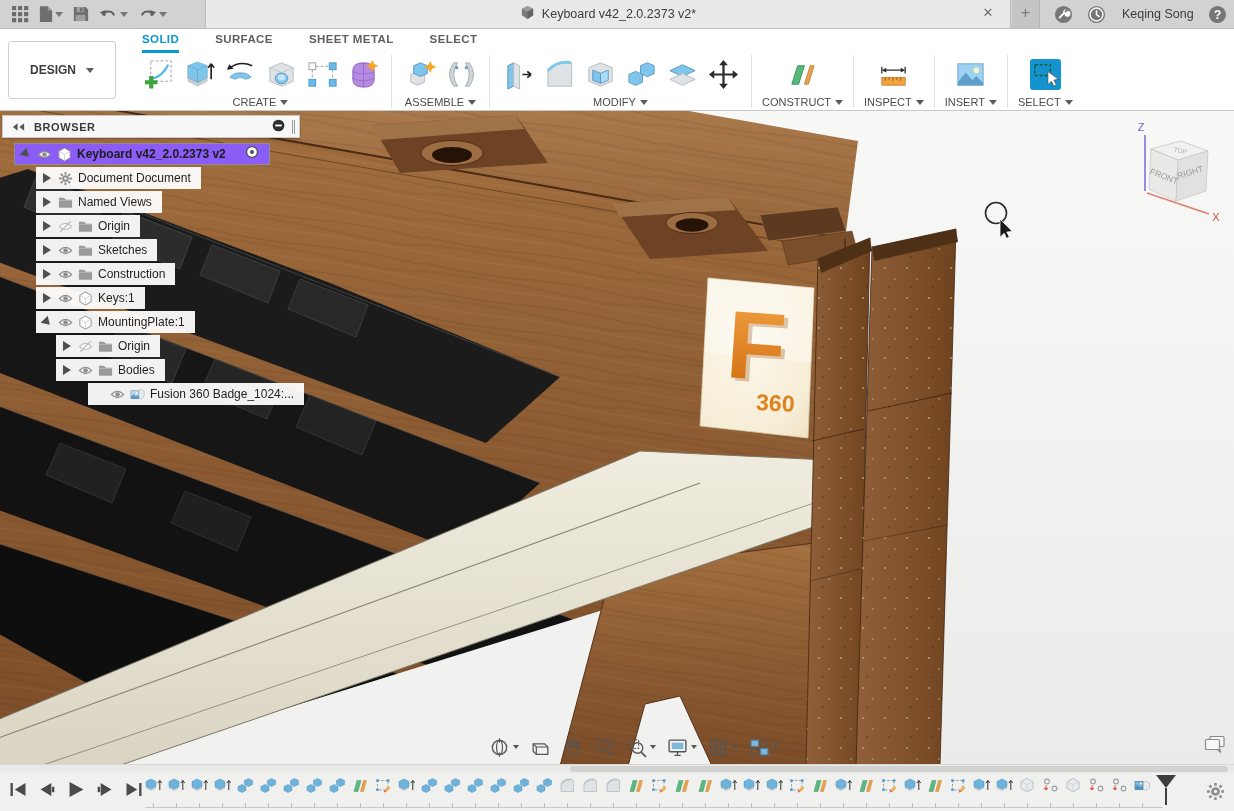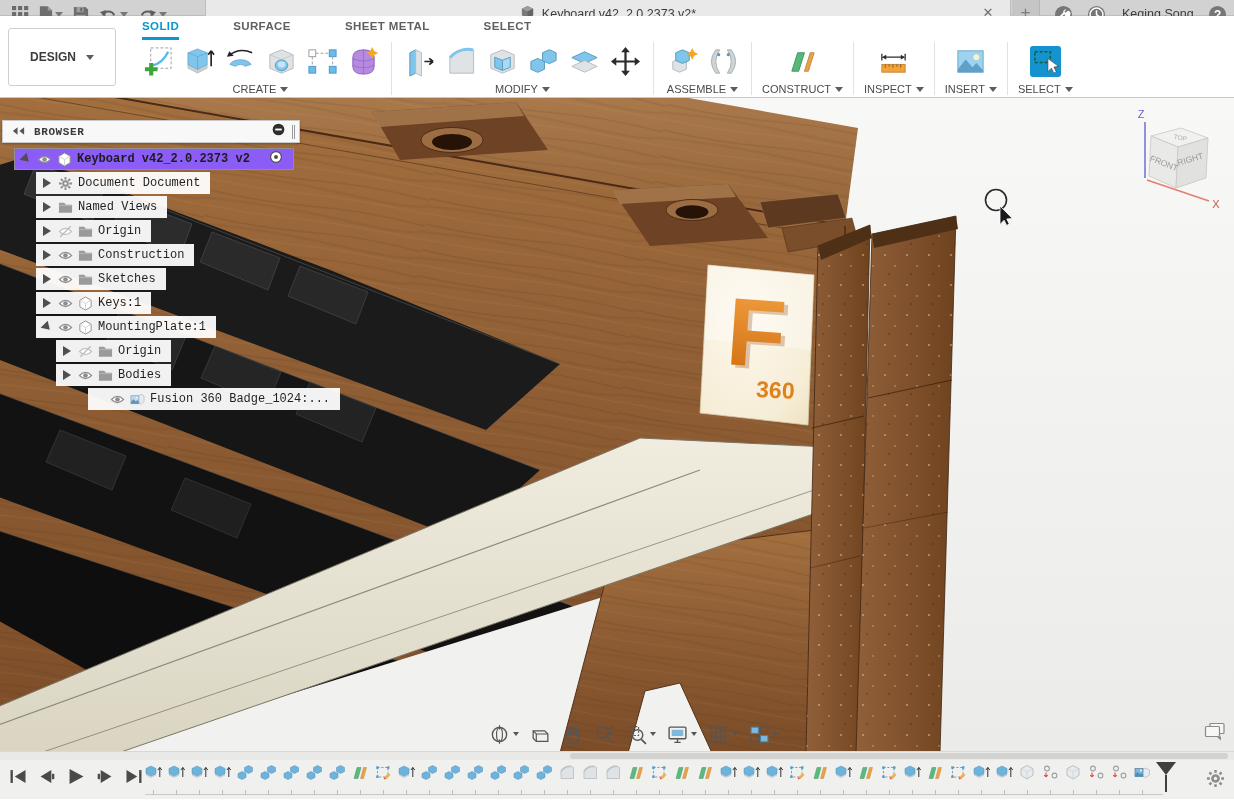--- a/index.html
+++ b/index.html
@@ -1,43 +1,43 @@
 <!DOCTYPE html>
 <html><head>
 <meta charset="utf-8">
 <style>
   * { margin:0; padding:0; box-sizing:border-box; }
   html,body { width:1234px; height:811px; overflow:hidden; font-family:"Liberation Sans",sans-serif; -webkit-user-select:none; user-select:none; }
-  .titlebar { position:relative; width:1234px; height:16px; background:#d2d2d2; border-bottom:1px solid #bdbdbd; }
+  .titlebar { position:relative; width:1234px; height:29px; background:#d2d2d2; border-bottom:1px solid #bdbdbd; }
   .tb-left { position:absolute; left:0; top:0; width:205px; height:28px; display:flex; align-items:center; gap:6px; padding-left:10px; }
   .tb-btn { display:flex; align-items:center; gap:2px; padding:2px; cursor:default; }
   .tb-caret { width:0; height:0; border-left:4px solid transparent; border-right:4px solid transparent; border-top:5px solid #777; }
   .doc-tab { position:absolute; left:205px; top:0; width:806px; height:28px; background:#e9e9e9; border-left:1px solid #bdbdbd; border-right:1px solid #bdbdbd; display:flex; align-items:center; justify-content:center; gap:7px; }
   .doc-title { font-size:12.5px; color:#3d3d3d; }
   .tab-close { position:absolute; right:14px; top:5px; font-size:13px; color:#6e6e6e; width:16px; height:16px; text-align:center; line-height:16px; }
   .tb-right { position:absolute; left:1012px; top:0; right:0; height:28px; display:flex; align-items:center; }
   .newtab { width:28px; height:28px; background:#c5c5c5; border-right:1px solid #b5b5b5; color:#7c7c7c; font-size:17px; text-align:center; line-height:26px; }
   .tb-ic { margin-left:14px; display:flex; align-items:center; }
   .user-name { font-size:12.5px; color:#3c3c3c; margin:0 12px 0 16px; }
   .ribbon { position:relative; width:1234px; height:82px; background:#ffffff; border-bottom:1px solid #c9c9c9; }
   .design-box { position:absolute; left:8px; top:12px; width:108px; height:58px; border:1px solid #cfcfcf; border-radius:3px; background:#fff; display:flex; align-items:center; justify-content:center; gap:6px; font-size:12px; font-weight:bold; color:#3c3c3c; }
   .caret { display:inline-block; width:0; height:0; border-left:4px solid transparent; border-right:4px solid transparent; border-top:5px solid #5c5c5c; margin-left:4px; }
-  .rtabs { position:absolute; left:142px; top:4px; display:flex; gap:54px; height:20px; }
+  .rtabs { position:absolute; left:142px; top:4px; display:flex; gap:36px; height:20px; }
   .rtab { font-size:11.5px; font-weight:bold; color:#5f5f5f; letter-spacing:.4px; padding-bottom:3px; }
   .rtab.active { color:#0a96d2; border-bottom:3px solid #0a96d2; }
   .groups { position:absolute; left:130px; top:26px; display:flex; align-items:flex-start; }
   .group { display:flex; flex-direction:column; align-items:center; padding:0 10px; border-right:1px solid #e2e2e2; }
   .group:last-child { border-right:none; }
   .tools { display:flex; gap:5px; height:38px; align-items:center; }
   .tool { width:36px; height:36px; display:flex; align-items:center; justify-content:center; }
   .tool svg { width:33px; height:33px; }
   .glabel { margin-top:3px; font-size:11px; color:#4a4a4a; display:flex; align-items:center; }
   .viewport { position:relative; width:1234px; height:653px; background:#f2f2f1; overflow:hidden; }
   .scene { position:absolute; left:0; top:0; }
-  .browser { position:absolute; left:2px; top:22px; width:300px;font-family:Liberation Mono, monospace; }
+  .browser { position:absolute; left:2px; top:4px; width:300px; }
   .b-header { width:298px; height:23px; background:#f8f8f8; border:1px solid #c9c9c9; box-shadow:0 1px 2px rgba(0,0,0,.25); display:flex; align-items:center; padding:0 4px 0 8px; }
   .b-title { font-size:11px; font-weight:bold; color:#3a3a3a; letter-spacing:.6px; margin-left:8px; flex:1; }
   .b-grip { width:3px; height:14px; border-left:1px solid #9a9a9a; border-right:1px solid #9a9a9a; margin-left:7px; }
   .tree { margin-top:4px; }
   .trow { height:24px; display:flex; align-items:center; }
   .chip { display:inline-flex; align-items:center; gap:5px; background:rgba(255,255,255,.94); padding:2px 10px 2px 5px; height:22px; }
   .chip.sel { background:#8b5cf6; border:1px solid #8f8f8f; }
   .chip.sel .tlabel { font-weight:bold; color:#1c1c1c; }
   .tarrow { width:12px; height:12px; position:relative; flex:0 0 12px; }
   .tarrow i { position:absolute; left:2px; top:1px; width:0; height:0; border-top:5px solid transparent; border-bottom:5px solid transparent; border-left:8px solid #4f4f4f; }
@@ -207,78 +207,78 @@
               <path d="M26 2l2 4.2 4.2 2-4.2 2-2 4.2-2-4.2-4.2-2 4.2-2z" fill="#f5a623"></path>
             </svg>
           </div>
         </div>
        <div class="glabel">CREATE<span class="caret"></span></div>
      </div>
       <div class="group">
        <div class="tools">
           <div class="tool">
             <svg viewBox="0 0 34 34">
-              <path d="M6 8l6-3v24l-6 3z" fill="#7fc5ec" stroke="#5b9cc0"></path>
-              <path d="M12 5l6 3v24l-6-3z" fill="#dfe3e6" stroke="#b7bcc0"></path>
-              <path d="M21 17h9m0 0l-4-3.2m4 3.2l-4 3.2" stroke="#222" stroke-width="1.7" fill="none"></path>
-            </svg>
-          </div>
-          <div class="tool">
-            <svg viewBox="0 0 34 34">
-              <path d="M5 29V13A25 25 0 0129 5h.5v24z" fill="#dfe3e6" stroke="#b7bcc0"></path>
-              <path d="M5 13A25 25 0 0129 5" fill="none" stroke="#7fc5ec" stroke-width="3"></path>
-            </svg>
-          </div>
-          <div class="tool">
-            <svg viewBox="0 0 34 34">
-              <path d="M5 10l12-5 12 5v14l-12 5-12-5z" fill="#dfe3e6" stroke="#b7bcc0"></path>
-              <path d="M9 12.5l8 3.2v10.5l-8-3.2z" fill="#7fc5ec" stroke="#5b9cc0"></path>
-              <path d="M17 15.7l8-3.2v10.5l-8 3.2z" fill="#a9dbf5" stroke="#5b9cc0"></path>
-            </svg>
-          </div>
-          <div class="tool">
-            <svg viewBox="0 0 34 34">
-              <path d="M4 17l7-3.2 7 3.2v8l-7 3.2-7-3.2z" fill="#7fc5ec" stroke="#5b9cc0"></path>
-              <path d="M16 8l7-3.2 7 3.2v8l-7 3.2-7-3.2z" fill="#7fc5ec" stroke="#5b9cc0"></path>
-            </svg>
-          </div>
-          <div class="tool">
-            <svg viewBox="0 0 34 34">
-              <path d="M4 13l13-6 13 6-13 6z" fill="#7fc5ec" stroke="#5b9cc0"></path>
-              <path d="M4 22l13-6 13 6-13 6z" fill="#dfe3e6" stroke="#b7bcc0"></path>
-            </svg>
-          </div>
-          <div class="tool">
-            <svg viewBox="0 0 34 34">
-              <path d="M17 5v24M5 17h24" stroke="#2b2b2b" stroke-width="2.3"></path>
-              <path d="M17 2l-4.5 5.5h9zM17 32l-4.5-5.5h9zM2 17l5.5-4.5v9zM32 17l-5.5-4.5v9z" fill="#2b2b2b"></path>
-            </svg>
-          </div>
-        </div>
-       <div class="glabel">MODIFY<span class="caret"></span></div>
-     </div>
-      <div class="group">
-       <div class="tools">
-          <div class="tool">
-            <svg viewBox="0 0 34 34">
               <path d="M7 17l7-3 7 3v8l-7 3-7-3z" fill="#dfe3e6" stroke="#b7bcc0"></path>
               <path d="M10 8l7-3 7 3v8l-7 3-7-3z" fill="#7fc5ec" stroke="#5b9cc0"></path>
               <path d="M27 3l2 4.2 4.2 2-4.2 2-2 4.2-2-4.2-4.2-2 4.2-2z" fill="#f5a623"></path>
             </svg>
           </div>
           <div class="tool">
             <svg viewBox="0 0 34 34">
               <path d="M13 5q-8 12 0 24h-4q-9-12 0-24z" fill="#cfd4d8" stroke="#a8adb1"></path>
               <path d="M21 5q8 12 0 24h4q9-12 0-24z" fill="#cfd4d8" stroke="#a8adb1"></path>
               <circle cx="12" cy="10" r="1.7" fill="#5b9cc0"></circle>
               <circle cx="22" cy="10" r="1.7" fill="#5b9cc0"></circle>
             </svg>
           </div>
         </div>
        <div class="glabel">ASSEMBLE<span class="caret"></span></div>
+     </div>
+      <div class="group">
+       <div class="tools">
+          <div class="tool">
+            <svg viewBox="0 0 34 34">
+              <path d="M6 8l6-3v24l-6 3z" fill="#7fc5ec" stroke="#5b9cc0"></path>
+              <path d="M12 5l6 3v24l-6-3z" fill="#dfe3e6" stroke="#b7bcc0"></path>
+              <path d="M21 17h9m0 0l-4-3.2m4 3.2l-4 3.2" stroke="#222" stroke-width="1.7" fill="none"></path>
+            </svg>
+          </div>
+          <div class="tool">
+            <svg viewBox="0 0 34 34">
+              <path d="M5 29V13A25 25 0 0129 5h.5v24z" fill="#dfe3e6" stroke="#b7bcc0"></path>
+              <path d="M5 13A25 25 0 0129 5" fill="none" stroke="#7fc5ec" stroke-width="3"></path>
+            </svg>
+          </div>
+          <div class="tool">
+            <svg viewBox="0 0 34 34">
+              <path d="M5 10l12-5 12 5v14l-12 5-12-5z" fill="#dfe3e6" stroke="#b7bcc0"></path>
+              <path d="M9 12.5l8 3.2v10.5l-8-3.2z" fill="#7fc5ec" stroke="#5b9cc0"></path>
+              <path d="M17 15.7l8-3.2v10.5l-8 3.2z" fill="#a9dbf5" stroke="#5b9cc0"></path>
+            </svg>
+          </div>
+          <div class="tool">
+            <svg viewBox="0 0 34 34">
+              <path d="M4 17l7-3.2 7 3.2v8l-7 3.2-7-3.2z" fill="#7fc5ec" stroke="#5b9cc0"></path>
+              <path d="M16 8l7-3.2 7 3.2v8l-7 3.2-7-3.2z" fill="#7fc5ec" stroke="#5b9cc0"></path>
+            </svg>
+          </div>
+          <div class="tool">
+            <svg viewBox="0 0 34 34">
+              <path d="M4 13l13-6 13 6-13 6z" fill="#7fc5ec" stroke="#5b9cc0"></path>
+              <path d="M4 22l13-6 13 6-13 6z" fill="#dfe3e6" stroke="#b7bcc0"></path>
+            </svg>
+          </div>
+          <div class="tool">
+            <svg viewBox="0 0 34 34">
+              <path d="M17 5v24M5 17h24" stroke="#2b2b2b" stroke-width="2.3"></path>
+              <path d="M17 2l-4.5 5.5h9zM17 32l-4.5-5.5h9zM2 17l5.5-4.5v9zM32 17l-5.5-4.5v9z" fill="#2b2b2b"></path>
+            </svg>
+          </div>
+        </div>
+       <div class="glabel">MODIFY<span class="caret"></span></div>
      </div>
       <div class="group">
        <div class="tools">
           <div class="tool">
             <svg viewBox="0 0 34 34">
               <path d="M6 27l6-19h7l-6 19z" fill="#57b87a" stroke="#3f9960"></path>
               <path d="M19 27l6-19h4l-6 19z" fill="#e8a24b" stroke="#c9853a"></path>
             </svg>
           </div>
         </div>
@@ -571,42 +571,42 @@
                 <path d="M1.5 8q6.5-6.5 13 0-6.5 6.5-13 0z" fill="#fff" stroke="#8e8e8e" stroke-width="1.2"></path>
                 <circle cx="8" cy="8" r="2.5" fill="#8e8e8e"></circle>
               </svg>
             </span>
          <span class="ticon">
               <svg width="15" height="15" viewBox="0 0 16 16">
                 <path d="M1 3h5.5l2 2H15v8.5H1z" fill="#9a9a9a"></path>
                 <path d="M1 5.8h14" stroke="#b8b8b8"></path>
               </svg>
             </span>
-         <span class="tlabel">Construction</span>
+         <span class="tlabel">Sketches</span>
 
        </span>
      </div>
         <div class="trow" style="padding-left:34px">
        <span class="chip">
          <span class="tarrow">
               <i></i>
             </span>
          <span class="ticon">
               <svg width="15" height="15" viewBox="0 0 16 16">
                 <path d="M1.5 8q6.5-6.5 13 0-6.5 6.5-13 0z" fill="#fff" stroke="#8e8e8e" stroke-width="1.2"></path>
                 <circle cx="8" cy="8" r="2.5" fill="#8e8e8e"></circle>
               </svg>
             </span>
          <span class="ticon">
               <svg width="15" height="15" viewBox="0 0 16 16">
                 <path d="M1 3h5.5l2 2H15v8.5H1z" fill="#9a9a9a"></path>
                 <path d="M1 5.8h14" stroke="#b8b8b8"></path>
               </svg>
             </span>
-         <span class="tlabel">Sketches</span>
+         <span class="tlabel">Construction</span>
 
        </span>
      </div>
         <div class="trow" style="padding-left:34px">
        <span class="chip">
          <span class="tarrow">
               <i></i>
             </span>
          <span class="ticon">
               <svg width="15" height="15" viewBox="0 0 16 16">

